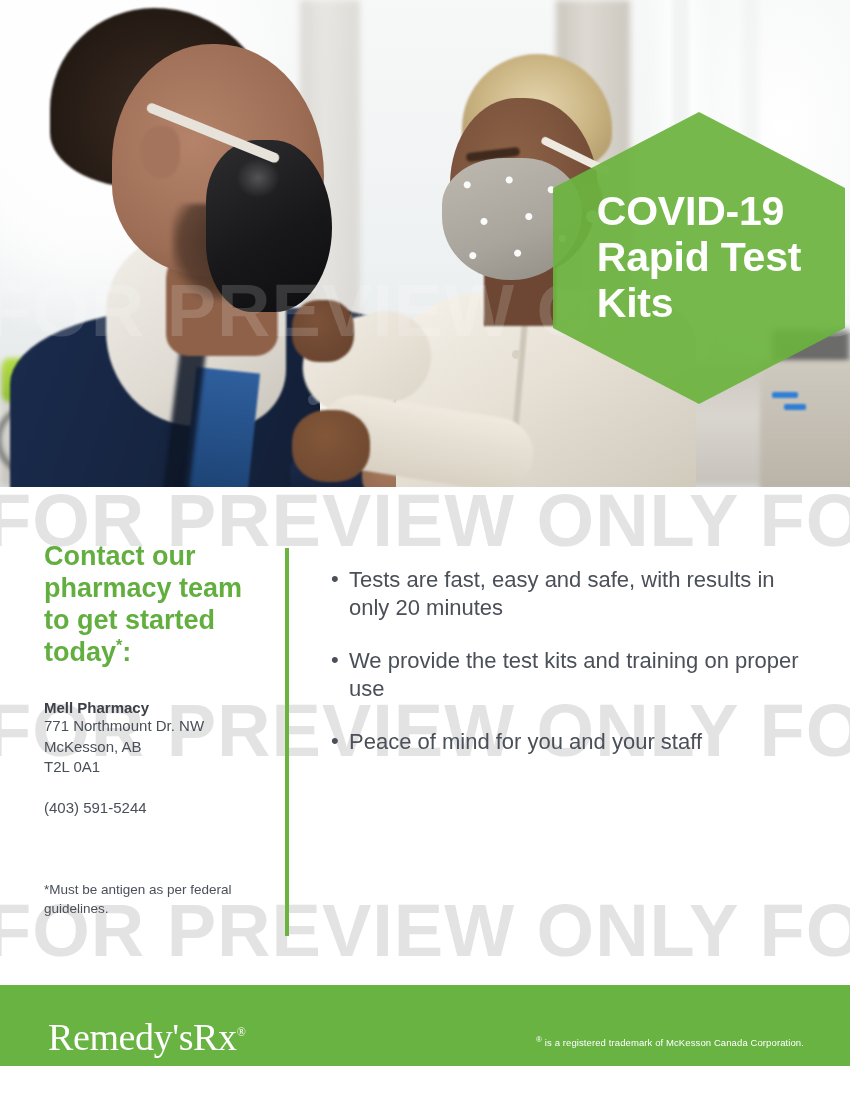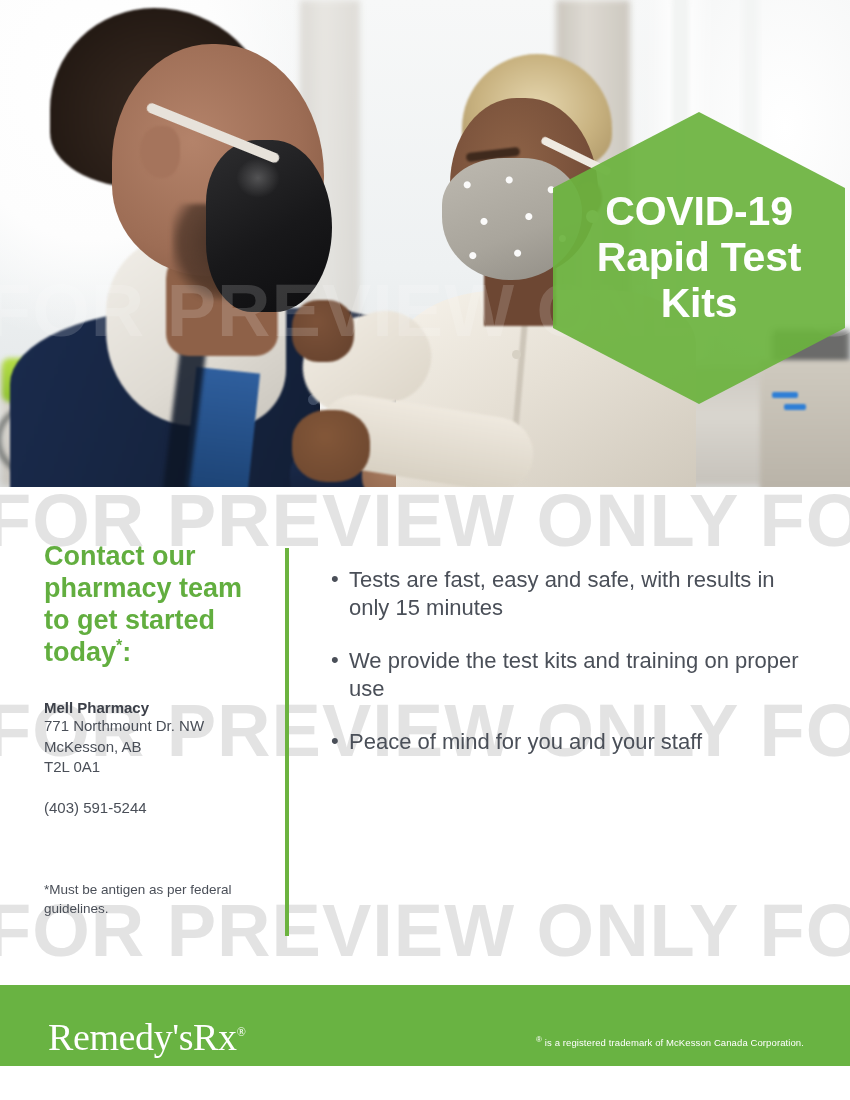--- a/index.html
+++ b/index.html
@@ -285,21 +285,21 @@
     background: var(--brand-green, #6cb33f);
     opacity: .93;
     clip-path: polygon(50% 0%, 100% 26%, 100% 74%, 50% 100%, 0% 74%, 0% 26%);
     display: flex; align-items: center; justify-content: center;
   }
   .hex-text {
     color: #ffffff;
     font-size: 41px;
     font-weight: bold;
     line-height: 1.12;
-    text-align: center;
+    text-align: left;
     letter-spacing: -0.2px;
     padding: 0 14px;
   }
 
   
   .watermark-layer {
     position: absolute; left: 0; top: 0;
     width: 850px; height: 968px;
     overflow: hidden; pointer-events: none;
   }
@@ -492,21 +492,21 @@
       <p class="phone">(403) 591-5244</p>
 
       <p class="footnote">*Must be antigen as per federal guidelines.</p>
     </div>
 
     <div class="divider"></div>
 
     <div class="col-right">
 
       <ul class="bullets">
-        <li>Tests are fast, easy and safe, with results in only 15 minutes</li>
+        <li>Tests are fast, easy and safe, with results in only 20 minutes</li>
         <li>We provide the test kits and training on proper use</li>
         <li>Peace of mind for you and your staff</li>
       </ul>
     </div>
   </div>
 
   <div class="footer">
     <div class="logo"><span>Remedy'sRx</span><span class="reg">®</span></div>
     <div class="tm-note"><span class="regmark">®</span><span> is a registered trademark of McKesson Canada Corporation.</span></div>
   </div>

